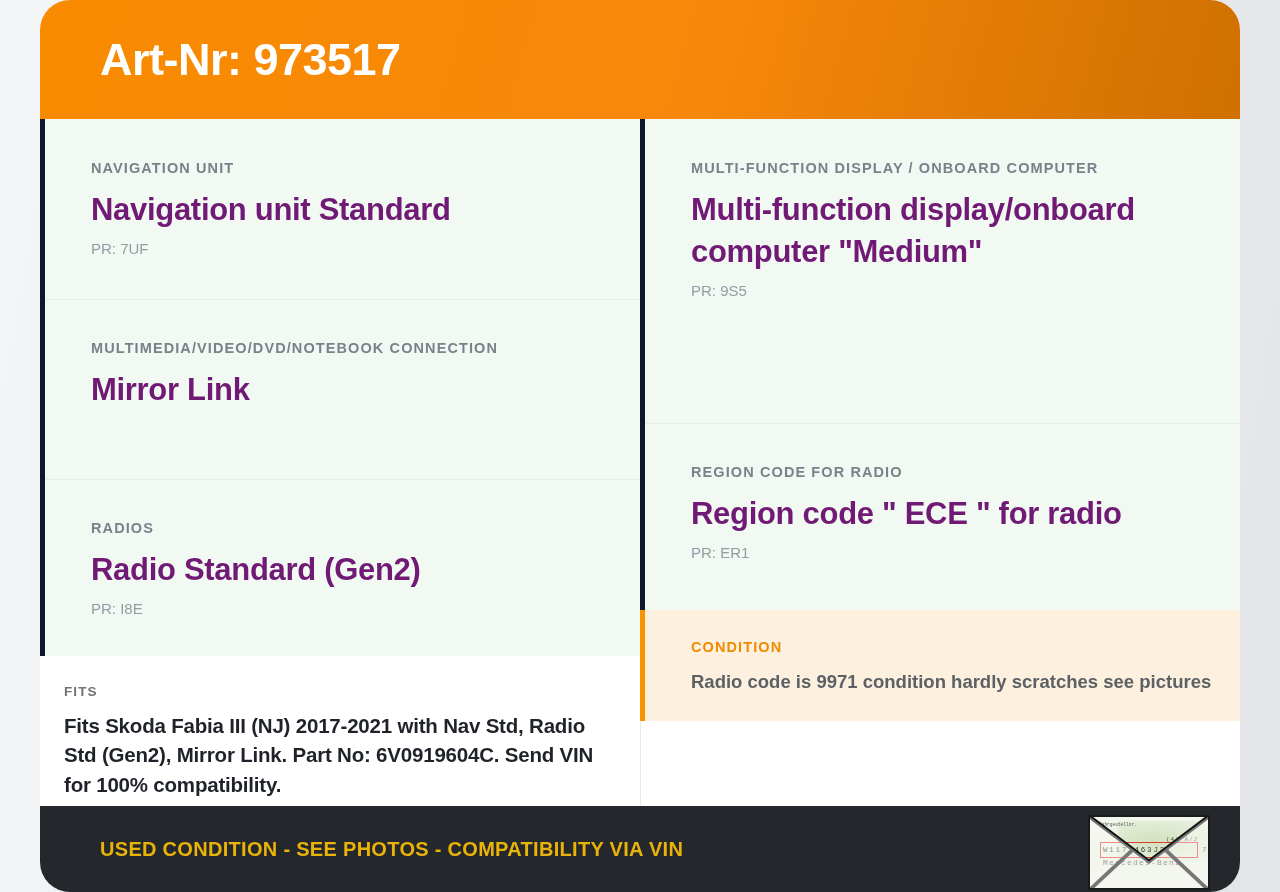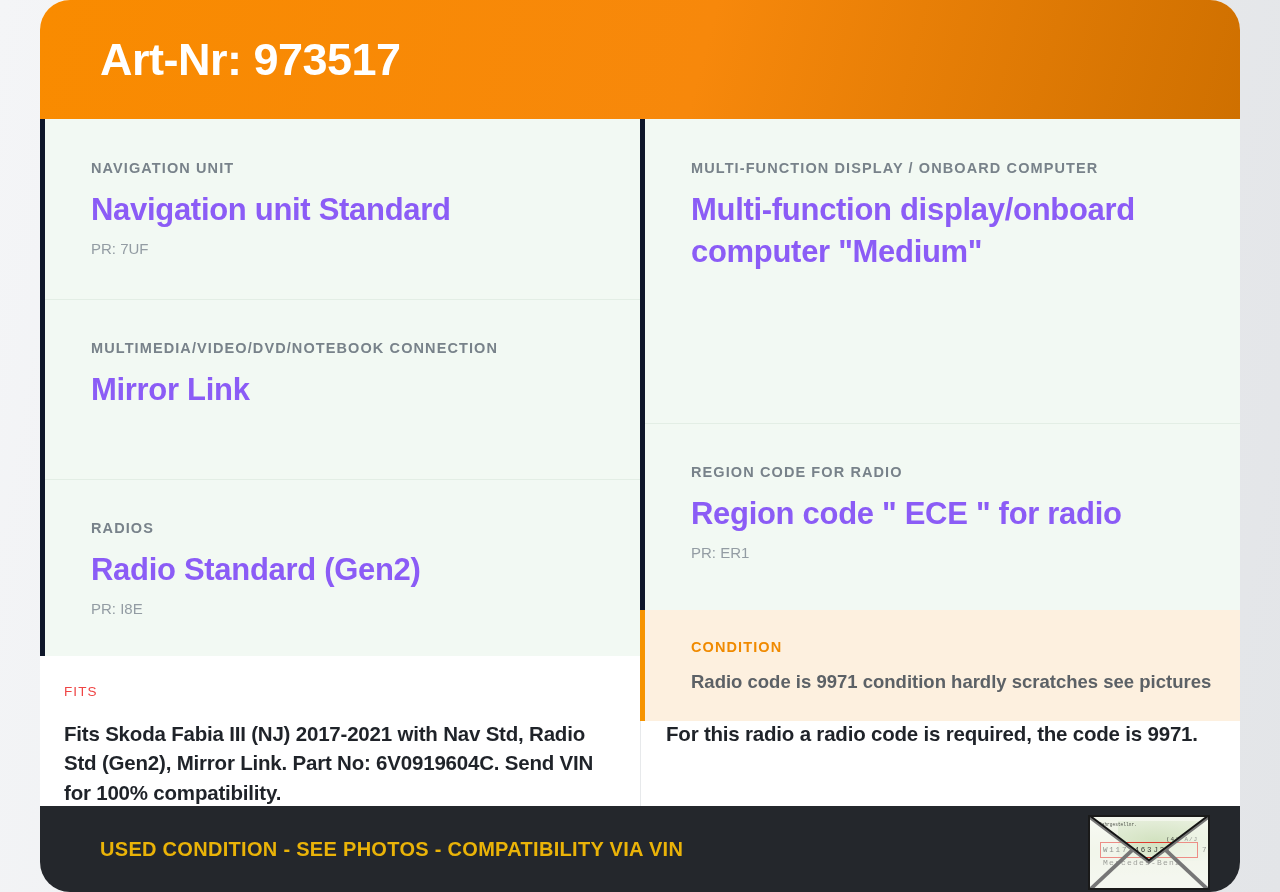--- a/index.html
+++ b/index.html
@@ -79,21 +79,21 @@
   .spec-label {
     color: #78828a;
     font-size: 14.5px;
     font-weight: bold;
     letter-spacing: 1.1px;
     text-transform: uppercase;
     line-height: 1;
     margin-bottom: 13px;
   }
   .spec-value {
-    color: #8b5cf6;
+    color: #701a75;
     font-size: 31px;
     font-weight: bold;
     line-height: 1.37;
     letter-spacing: -0.3px;
     margin-bottom: 10px;
   }
   .spec-pr {
     color: #939ca3;
     font-size: 15px;
     line-height: 1;
@@ -134,27 +134,27 @@
   .note {
     width: 600px;
     padding: 29px 40px 20px 24px;
     background: #ffffff;
   }
   .note.right {
     border-left: 1px solid #e7e9eb;
     padding-left: 25px;
   }
   .note-label {
-    color: #ef4444;
+    color: #737373;
     font-size: 13.5px;
-    font-weight: normal;
+    font-weight: bold;
     letter-spacing: 1.1px;
     text-transform: uppercase;
     line-height: 1;
-    margin-bottom: 20px;
+    margin-bottom: 12px;
   }
   .note-text {
     color: #1f2329;
     font-size: 20.5px;
     font-weight: bold;
     line-height: 1.46;
     letter-spacing: -0.2px;
   }
 
   
@@ -247,20 +247,21 @@
         <div class="spec-pr">PR: I8E</div>
       </div>
 
     </div>
 
     <div class="spec-col">
 
       <div class="spec-card h260">
         <div class="spec-label">MULTI-FUNCTION DISPLAY / ONBOARD COMPUTER</div>
         <div class="spec-value">Multi-function display/onboard computer "Medium"</div>
+        <div class="spec-pr">PR: 9S5</div>
       </div>
 
       <div class="spec-card h180" style="height:187px;margin-top:44px;">
         <div class="spec-label">REGION CODE FOR RADIO</div>
         <div class="spec-value">Region code " ECE " for radio</div>
         <div class="spec-pr">PR: ER1</div>
       </div>
 
       <div class="condition">
         <div class="condition-label">CONDITION</div>
@@ -272,21 +273,20 @@
 
   <div class="notes-row">
 
     <div class="note">
       <div class="note-label">FITS</div>
       <div class="note-text">Fits Skoda Fabia III (NJ) 2017-2021 with Nav Std, Radio Std (Gen2), Mirror Link. Part No: 6V0919604C. Send VIN for 100% compatibility.</div>
     </div>
 
     <div class="note right">
       <div class="note-label">DESCRIPTION</div>
-      <div class="note-text">For this radio a radio code is required, the code is 9971.</div>
     </div>
 
   </div>
 
   <div class="footer">
     <div class="footer-text">USED CONDITION - SEE PHOTOS - COMPATIBILITY VIA VIN</div>
 
     <div class="thumb">
       <div class="thumb-doc">
         <div class="thumb-doc-green"></div>

